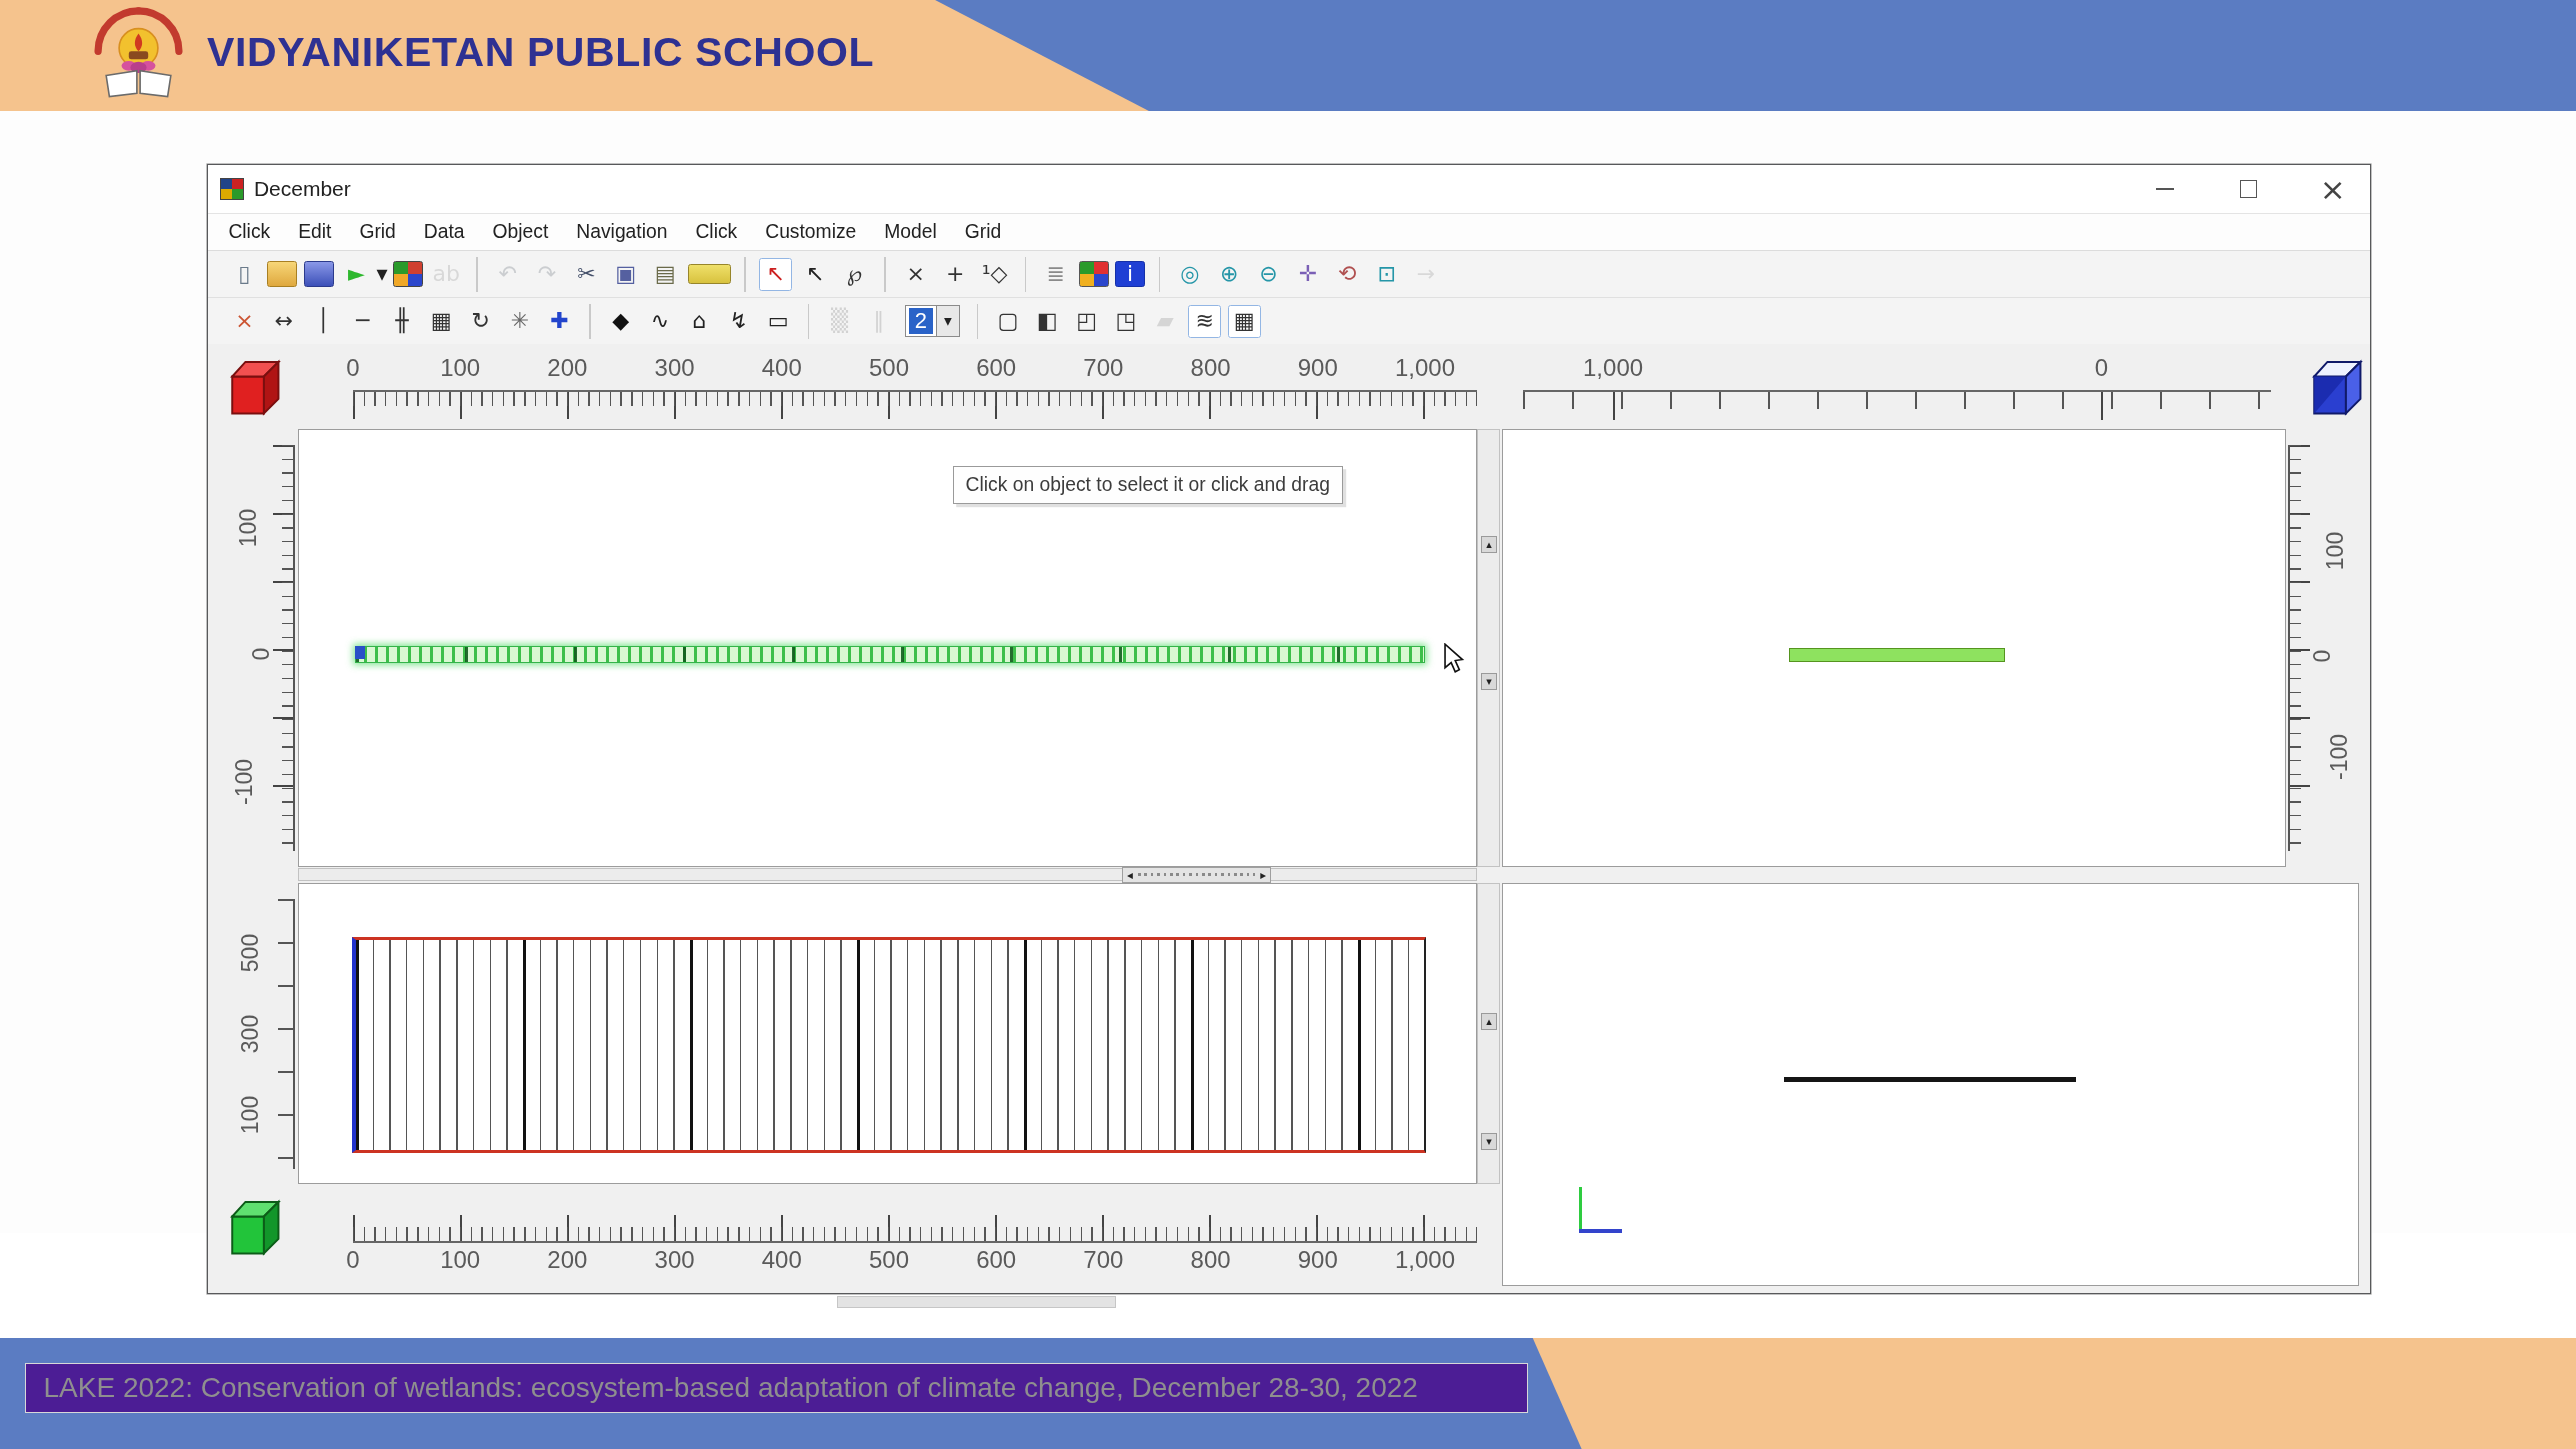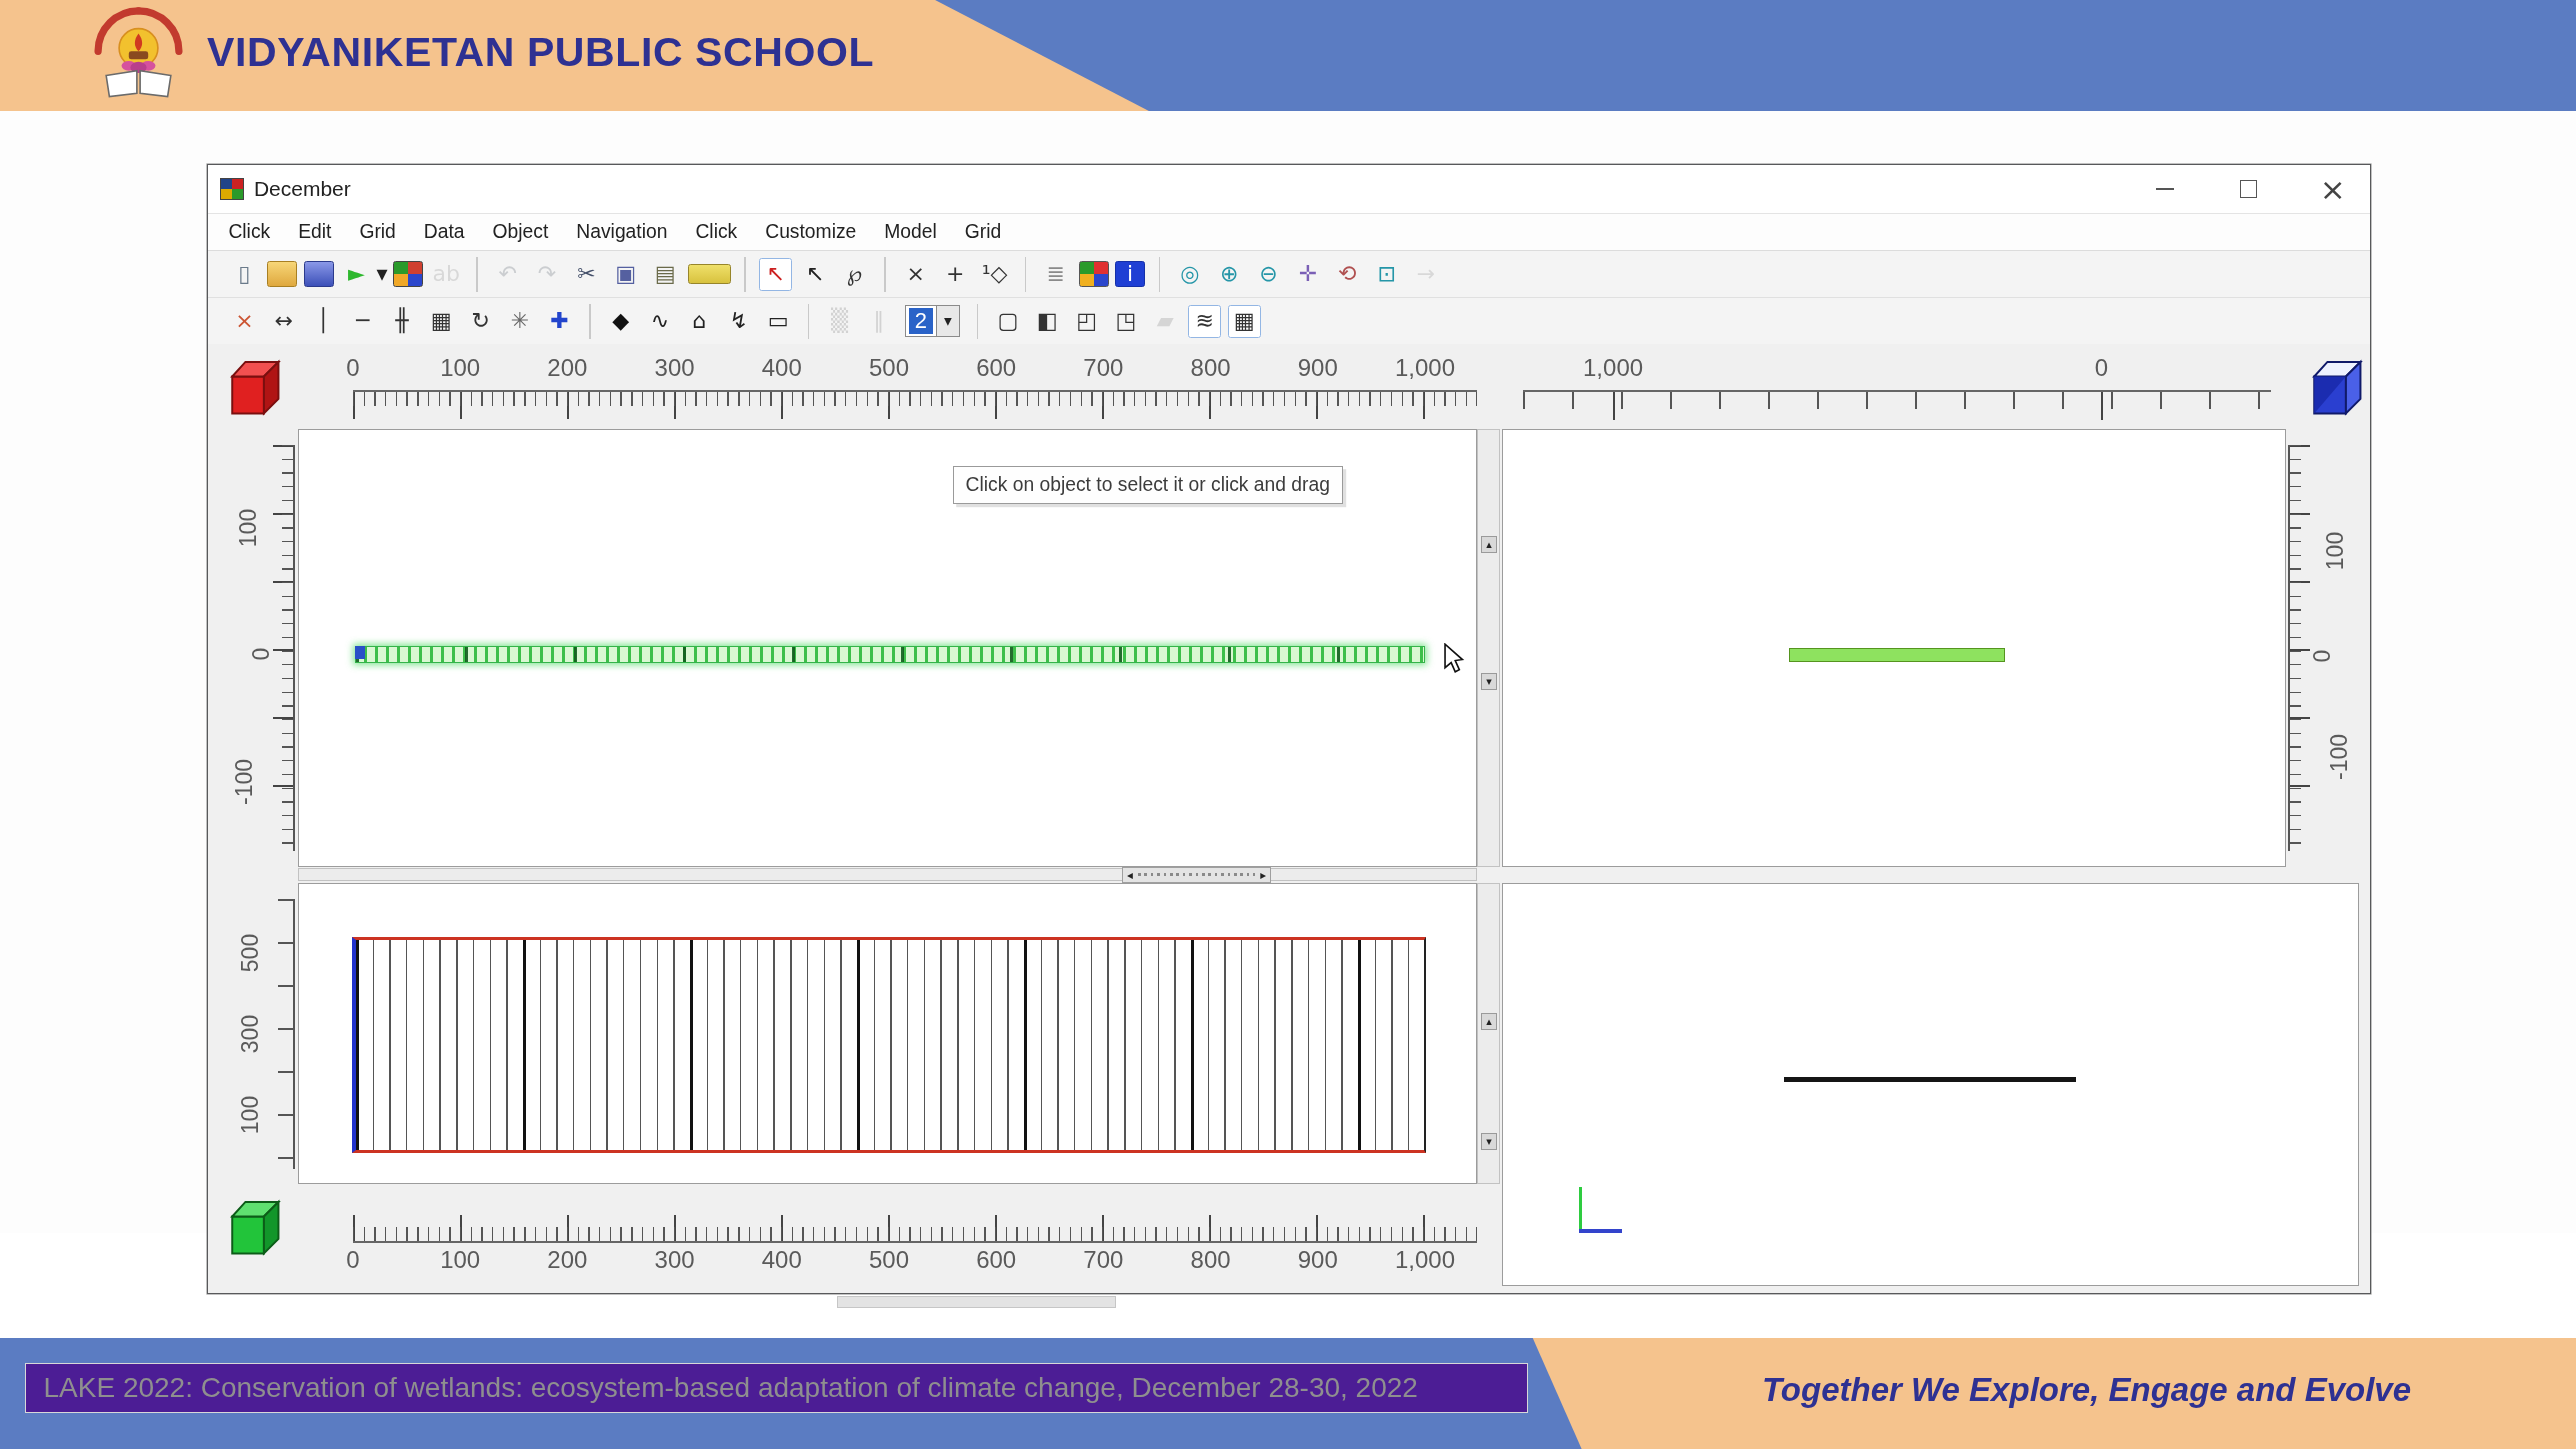--- a/index.html
+++ b/index.html
@@ -433,17 +433,16 @@
     </div>
   </div>
 
   <div class="status-sliver"></div>
 
   <div class="band-bottom">
     <div class="band-bottom-blue"></div>
     <div class="conf-box">
       <span class="conf-text">LAKE 2022: Conservation of wetlands: ecosystem-based adaptation of climate change, December 28-30, 2022</span>
     </div>
-    <div class="motto">Together We Explore, Engage and Evolve</div>
   </div>
 
 </div>
 
 
 </body></html>

